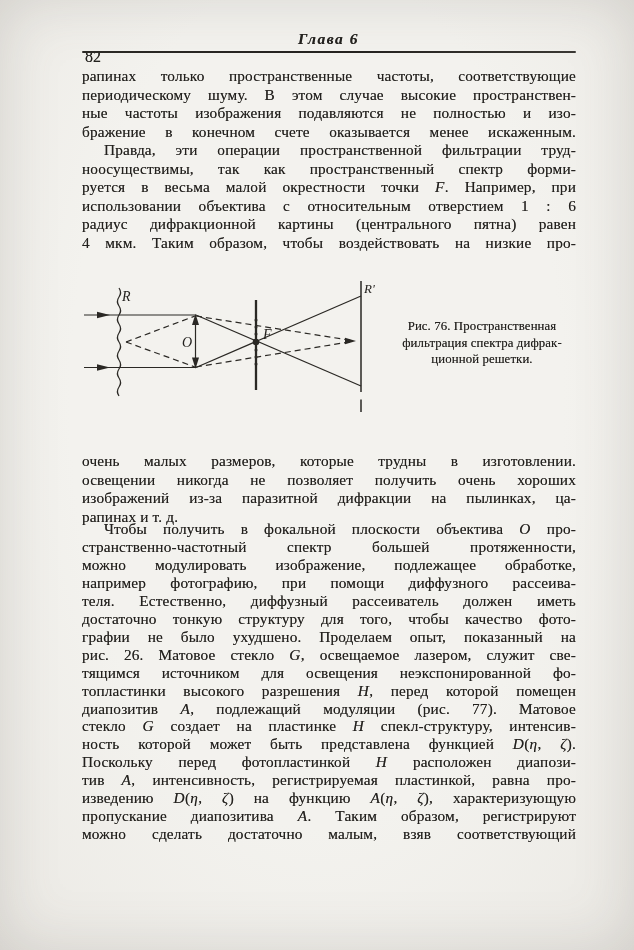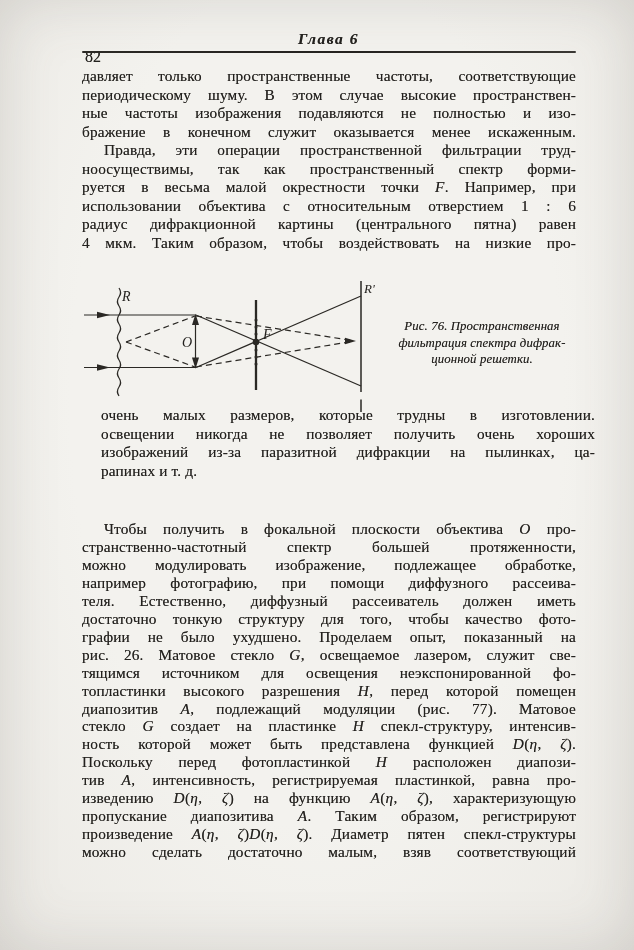--- a/index.html
+++ b/index.html
@@ -19,47 +19,47 @@
   .pagenum{position:absolute;left:85px;top:48px;font-size:16px;}
   .chapter{position:absolute;left:82px;top:30px;width:493px;text-align:center;
            font-style:italic;font-weight:bold;font-size:15.5px;letter-spacing:1.5px;font-family:Liberation Serif, serif;}
   .rule{position:absolute;left:82px;top:51px;width:494px;height:2.4px;
         background:linear-gradient(90deg,#2b2925 0%,#24221f 55%,#3a3833 100%);
         border-radius:2px;}
   
   .tblock{position:absolute;left:82px;width:494px;font-size:15.3px;line-height:18.55px;
           letter-spacing:.15px;}
   #block0{top:67px;}
-  #block1{top:406px;margin-left:19px;}
+  #block1{top:452px;}
   #block2{top:520px;line-height:17.95px;}
   .tline{text-align:justify;text-align-last:justify;white-space:normal;}
   .tline.nojust{text-align-last:left;}
   .tline.indent{text-indent:22px;}
   .tline i{font-style:italic;letter-spacing:.4px;}
   
   .figsvg{position:absolute;left:78px;top:278px;width:300px;height:142px;}
   .figcaption{position:absolute;left:378px;top:318px;width:208px;text-align:center;
-              font-size:12.8px;line-height:16.6px;letter-spacing:.1px;font-style:italic;}
+              font-size:12.8px;line-height:16.6px;letter-spacing:.1px;}
   .capline{text-shadow:0 0 .4px rgba(35,33,30,.55);}
 </style>
 </head>
 <body>
 
 <div class="page">
 
   <div class="pagenum txt">82</div>
   <div class="chapter txt">Глава 6</div>
   <div class="rule"></div>
 
   <div class="tblock txt" id="block0">
       <div>
-        <div class="tline">давляет только пространственные частоты, соответствующие</div>
+        <div class="tline">рапинах только пространственные частоты, соответствующие</div>
         <div class="tline">периодическому шуму. В этом случае высокие пространствен-</div>
         <div class="tline">ные частоты изображения подавляются не полностью и изо-</div>
-        <div class="tline">бражение в конечном служит оказывается менее искаженным.</div>
+        <div class="tline">бражение в конечном счете оказывается менее искаженным.</div>
       </div>
       <div>
         <div class="tline indent">Правда, эти операции пространственной фильтрации труд-</div>
         <div class="tline">ноосуществимы, так как пространственный спектр форми-</div>
         <div class="tline">руется в весьма малой окрестности точки <i>F</i>. Например, при</div>
         <div class="tline">использовании объектива с относительным отверстием 1 : 6</div>
         <div class="tline">радиус дифракционной картины (центрального пятна) равен</div>
         <div class="tline">4 мкм. Таким образом, чтобы воздействовать на низкие про-</div>
       </div>
     </div>
@@ -83,21 +83,20 @@
         <div class="tline">рис. 26. Матовое стекло <i>G</i>, освещаемое лазером, служит све-</div>
         <div class="tline">тящимся источником для освещения неэкспонированной фо-</div>
         <div class="tline">топластинки высокого разрешения <i>H</i>, перед которой помещен</div>
         <div class="tline">диапозитив <i>A</i>, подлежащий модуляции (рис. 77). Матовое</div>
         <div class="tline">стекло <i>G</i> создает на пластинке <i>H</i> спекл-структуру, интенсив-</div>
         <div class="tline">ность которой может быть представлена функцией <i>D</i>(<i>η</i>, <i>ζ</i>).</div>
         <div class="tline">Поскольку перед фотопластинкой <i>H</i> расположен диапози-</div>
         <div class="tline">тив <i>A</i>, интенсивность, регистрируемая пластинкой, равна про-</div>
         <div class="tline">изведению <i>D</i>(<i>η</i>, <i>ζ</i>) на функцию <i>A</i>(<i>η</i>, <i>ζ</i>), характеризующую</div>
         <div class="tline">пропускание диапозитива <i>A</i>. Таким образом, регистрируют</div>
-        <div class="tline">произведение <i>A</i>(<i>η</i>, <i>ζ</i>)<i>D</i>(<i>η</i>, <i>ζ</i>). Диаметр пятен спекл-структуры</div>
         <div class="tline">можно сделать достаточно малым, взяв соответствующий</div>
       </div>
     </div>
 
   <svg class="figsvg" viewBox="78 278 300 142" fill="none" stroke="#2a2824" stroke-width="1.2">
 
     <path d="M84,315 H196 M84,367.5 H196"></path>
     <path fill="#2a2824" stroke="none" d="M97,311.7 L110,315 L97,318.3 Z"></path>
     <path fill="#2a2824" stroke="none" d="M97,364.2 L110,367.5 L97,370.8 Z"></path>
 

